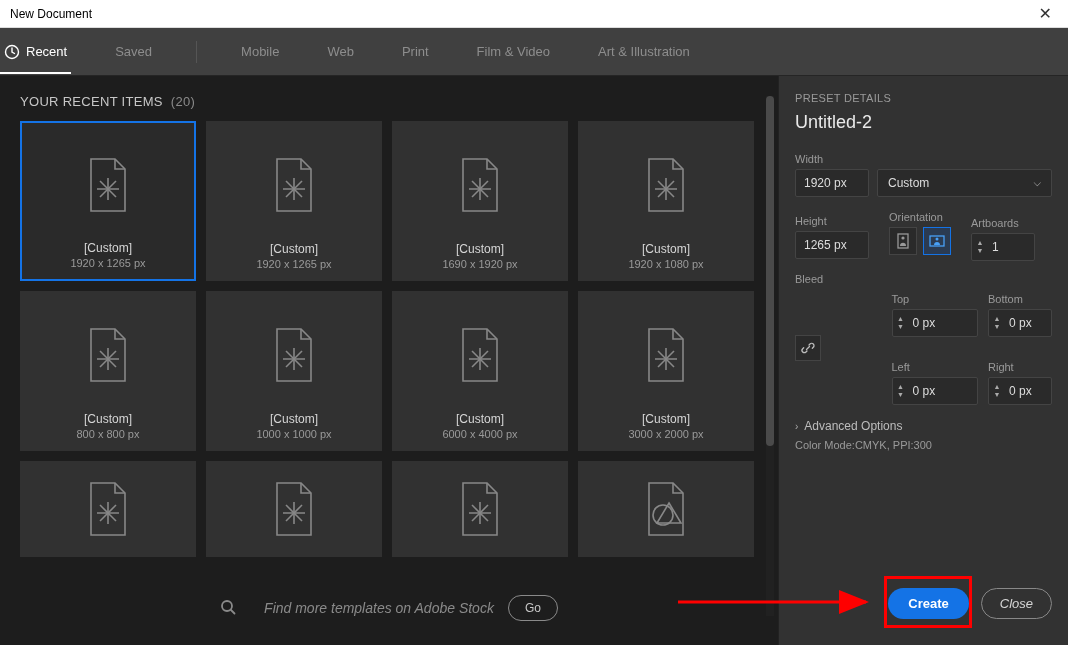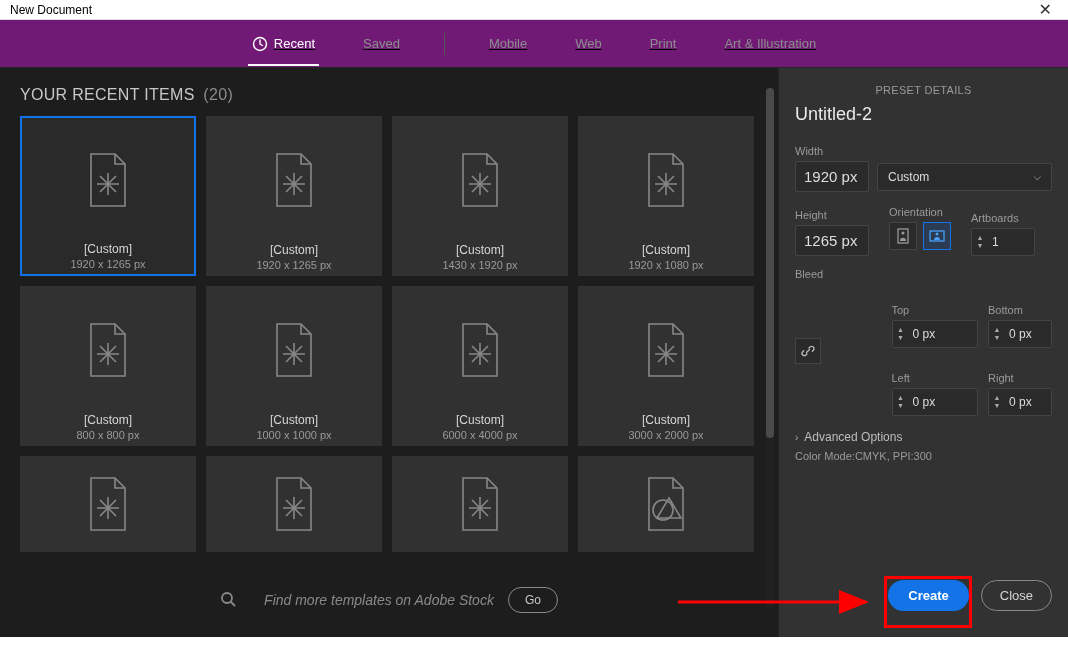--- a/index.html
+++ b/index.html
@@ -1,62 +1,62 @@
 <!DOCTYPE html>
 <html><head>
   <meta charset="utf-8">
   <style>
     * { margin:0; padding:0; box-sizing:border-box; font-family:"Segoe UI",Arial,sans-serif; }
     body { width:1068px; height:647px; background:#fff; overflow:hidden; position:relative; }
-    .titlebar { height:20px; background:#fff; display:flex; align-items:center; padding:0 10px; border-bottom:1px solid #ddd; }
+    .titlebar { height:28px; background:#fff; display:flex; align-items:center; padding:0 10px; border-bottom:1px solid #ddd; }
     .titlebar .title { font-size:12px; color:#000; flex:1; }
     .titlebar .close { font-size:16px; color:#333; cursor:pointer; padding:0 6px; }
     .app { background:#1d1d1d; height:617px; display:flex; flex-direction:column; }
-    .tabs { height:48px; background:#701a75; display:flex; align-items:center; justify-content:center; gap:40px; border-bottom:1px solid #252525;text-decoration:underline;}
+    .tabs { height:48px; background:#404040; display:flex; align-items:center; justify-content:flex-start; gap:40px; border-bottom:1px solid #252525;}
     .tab { color:#8d8d8d; font-size:13px; padding:14px 4px; cursor:pointer; display:flex; align-items:center; gap:6px; position:relative;}
     .tab.active { color:#fff; }
     .tab.active::after { content:""; position:absolute; bottom:0; left:0; right:0; height:2px; background:#fff;}
     .tab-sep { width:1px; height:22px; background:#555;}
     .clock { width:16px; height:16px; display:inline-block;}
     .content { flex:1; display:flex; overflow:hidden;}
     .left { flex:1; padding:18px 20px 12px 20px; display:flex; flex-direction:column; overflow:hidden; position:relative;}
-    .recent-hdr { color:#c7c7c7; font-size:16px; letter-spacing:0.3px; margin-bottom:12px;}
+    .recent-hdr { color:#c7c7c7; font-size:13px; letter-spacing:0.3px; margin-bottom:12px;}
     .recent-hdr .count { color:#8a8a8a; margin-left:4px;}
     .grid { display:grid; grid-template-columns:repeat(4,176px); grid-auto-rows:160px; gap:10px; overflow:hidden;}
-    .card { background:#313131; border:1px solid #313131; display:flex; flex-direction:column; align-items:center; justify-content:center; cursor:pointer; padding:4px;}
+    .card { background:#313131; border:1px solid #313131; display:flex; flex-direction:column; align-items:center; justify-content:center; cursor:pointer; padding:10px;}
     .card.selected { border:2px solid #1473e6; background:#2a2a2a;}
     .card .icon-wrap { flex:1; display:flex; align-items:center; justify-content:center; width:100%;}
     .card .label { color:#d6d6d6; font-size:12px; margin-top:4px;}
     .card .dims { color:#9a9a9a; font-size:11px; margin-top:2px;}
     .searchbar { margin-top:14px; display:flex; align-items:center; justify-content:center; gap:14px; padding:12px 0;}
     .search-wrap { display:flex; align-items:center; gap:28px; color:#8a8a8a; font-style:italic; font-size:14px;}
     .go-btn { border:1.5px solid #8a8a8a; color:#c7c7c7; background:transparent; border-radius:16px; padding:5px 16px; font-size:12px; cursor:pointer;}
     .scrollbar { position:absolute; right:4px; top:20px; width:8px; height:520px; background:rgba(255,255,255,0.02);}
     .scrollbar .thumb { width:8px; height:350px; background:#4a4a4a; border-radius:4px; position:absolute; top:0;}
     .right { width:290px; background:#323232; border-left:1px solid #222; padding:16px 16px 14px 16px; display:flex; flex-direction:column; position:relative;}
-    .sec-label { color:#9a9a9a; font-size:11px; letter-spacing:0.3px; margin-bottom:8px;text-align:center;}
+    .sec-label { color:#9a9a9a; font-size:11px; letter-spacing:0.3px; margin-bottom:8px;}
     .doc-name { color:#e9e9e9; font-size:18px; font-weight:300; margin-bottom:12px;}
     .field-label { color:#9a9a9a; font-size:11px; margin-bottom:4px; margin-top:8px;}
     .row { display:flex; gap:8px; align-items:center;}
-    .input { background:#2a2a2a; border:1px solid #444; color:#ddd; font-size:15px; padding:6px 8px; border-radius:2px; width:72px;}
+    .input { background:#2a2a2a; border:1px solid #444; color:#ddd; font-size:12px; padding:6px 8px; border-radius:2px; width:72px;}
     .input.wide { width:74px;}
     .select { background:#2a2a2a; border:1px solid #444; color:#ddd; font-size:12px; padding:6px 10px; border-radius:2px; flex:1; display:flex; align-items:center; justify-content:space-between;}
     .orient-btn { width:28px; height:28px; background:#2a2a2a; border:1px solid #444; display:flex; align-items:center; justify-content:center; cursor:pointer;}
     .orient-btn.active { border:1.5px solid #1473e6; background:#2b3b52;}
     .stepper { display:flex; align-items:center; background:#2a2a2a; border:1px solid #444; border-radius:2px;}
     .stepper .arrows { display:flex; flex-direction:column; width:16px; align-items:center; color:#aaa; font-size:7px; line-height:8px; padding:2px 0;}
     .stepper input { background:transparent; border:none; color:#ddd; font-size:12px; width:46px; padding:6px 4px; outline:none;}
     .bleedgrid { display:grid; grid-template-columns:1fr 1fr auto; gap:24px 10px; align-items:end; margin-top:4px;}
     .link-btn { width:26px; height:26px; border:1px solid #444; background:#2a2a2a; display:flex; align-items:center; justify-content:center; color:#bbb; align-self:center; margin-bottom:2px;}
     .adv { color:#bdbdbd; font-size:12px; margin-top:14px; cursor:pointer; display:flex; align-items:center; gap:6px;}
     .mode-info { color:#9a9a9a; font-size:11px; margin-top:6px;}
     .more-settings { color:#d6d6d6; font-size:13px; margin-top:22px; font-weight:500;}
     .bottom-btns { position:absolute; bottom:26px; right:16px; display:flex; gap:12px; align-items:center;}
     .btn-create { background:#1473e6; color:#fff; border:none; border-radius:18px; padding:8px 20px; font-size:13px; font-weight:600; cursor:pointer;}
-    .btn-close { background:transparent; color:#d6d6d6; border:1.5px solid #888; border-radius:18px; padding:7px 18px; font-size:13px; cursor:pointer;}
+    .btn-close { background:transparent; color:#d6d6d6; border:1.5px solid #888; border-radius:18px; padding:7px 18px; font-size:13px; cursor:pointer;font-style:italic;}
     .highlight-box { position:absolute; border:3px solid #ff0000; pointer-events:none;}
     .arrow-annot { position:absolute; pointer-events:none;}
     .chev { font-size:10px; color:#aaa;}
     svg { overflow:visible;}
   </style>
 </head>
 <body>
 
 <div class="titlebar">
   <span class="title">New Document</span>
@@ -81,20 +81,23 @@
     <div class="tab">
         <span>Mobile</span>
       </div>
     <div class="tab">
         <span>Web</span>
       </div>
     <div class="tab">
         <span>Print</span>
       </div>
     <div class="tab">
+        <span>Film &amp; Video</span>
+      </div>
+    <div class="tab">
         <span>Art &amp; Illustration</span>
       </div>
   </div>
 
   <div class="content">
     <div class="left">
       <div class="recent-hdr">
         <span>YOUR RECENT ITEMS</span>
         <span class="count">(20)</span>
       </div>
@@ -135,21 +138,21 @@
                 <path d="M8 4h24l10 10v42H8z" fill="none" stroke="#888" stroke-width="1.6"></path>
                 <path d="M32 4v10h10" fill="none" stroke="#888" stroke-width="1.6"></path>
                 <g stroke="#888" stroke-width="1.6" fill="none">
                   <path d="M17 42 33 26"></path>
                   <path d="M17 26 33 42"></path>
                   <path d="M14 34h22M25 23v22"></path>
                 </g>
               </svg>
             </div>
             <div class="label">[Custom]</div>
-            <div class="dims">1430 x 1920 px</div>
+            <div class="dims">1690 x 1920 px</div>
           </div>
           <div class="card">
             <div class="icon-wrap">
               <svg width="50" height="60" viewBox="0 0 50 60">
                 <path d="M8 4h24l10 10v42H8z" fill="none" stroke="#888" stroke-width="1.6"></path>
                 <path d="M32 4v10h10" fill="none" stroke="#888" stroke-width="1.6"></path>
                 <g stroke="#888" stroke-width="1.6" fill="none">
                   <path d="M17 42 33 26"></path>
                   <path d="M17 26 33 42"></path>
                   <path d="M14 34h22M25 23v22"></path>
@@ -341,21 +344,21 @@
           <div class="field-label" style="margin-top:0">Top</div>
           <div class="stepper">
               <div class="arrows">
                 <span>▲</span>
                 <span>▼</span>
               </div>
               <input value="0 px" style="">
             </div>
         </div>
         <div>
-          <div class="field-label" style="margin-top:16px">Bottom</div>
+          <div class="field-label" style="margin-top:0">Bottom</div>
           <div class="stepper">
               <div class="arrows">
                 <span>▲</span>
                 <span>▼</span>
               </div>
               <input value="0 px" style="">
             </div>
         </div>
         <div class="link-btn" style="grid-row:1 / span 2;">
           <svg width="14" height="14" viewBox="0 0 14 14">

